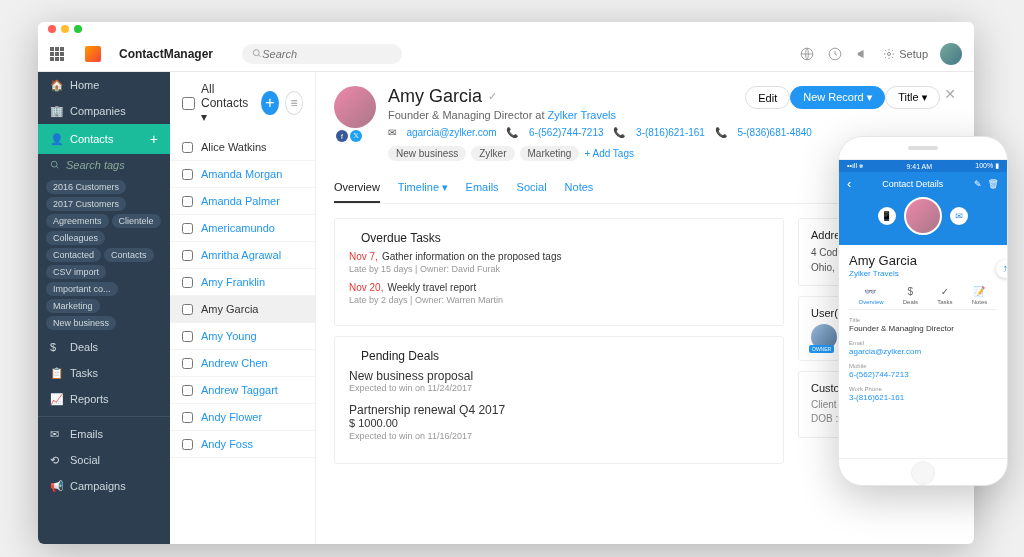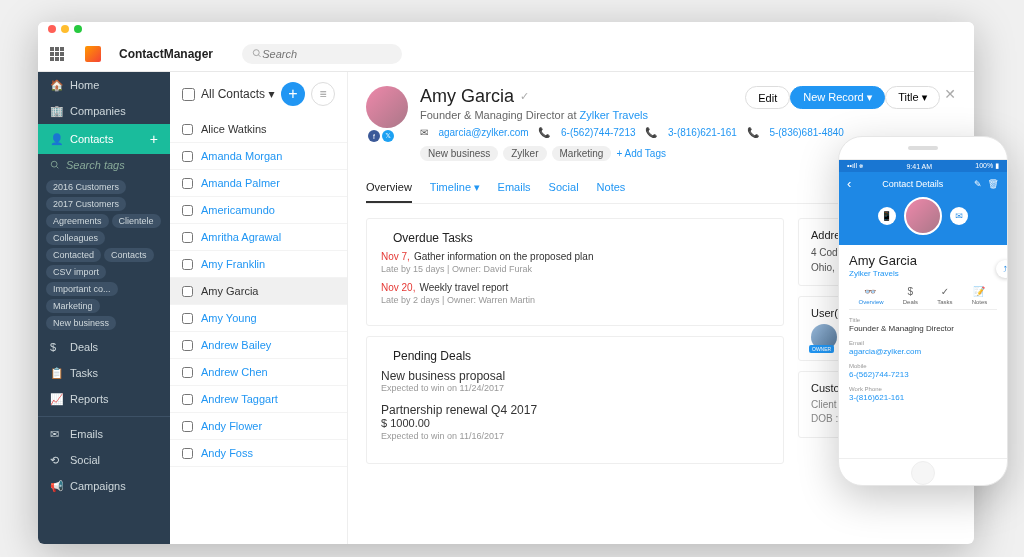--- a/index.html
+++ b/index.html
@@ -21,21 +21,21 @@
 .avatar-sm { width: 22px; height: 22px; border-radius: 50%; background: linear-gradient(135deg,#7a9,#478); }
 .main { display: flex; flex: 1; min-height: 0; }
 .sidebar { width: 132px; background: #2c3e50; color: #cfd8dc; display: flex; flex-direction: column; font-size: 11px; overflow: hidden; }
 .side-item { display: flex; align-items: center; gap: 8px; padding: 7px 12px; cursor: pointer; }
 .side-item.active { background: #1abc9c; color: #fff; }
 .side-item .plus { margin-left: auto; font-size: 14px; }
 .side-search { padding: 5px 12px; display: flex; align-items: center; gap: 6px; font-style: italic; color: #8a9; }
 .tags { padding: 4px 8px; display: flex; flex-wrap: wrap; gap: 3px; }
 .tag-chip { background: #3d5166; border-radius: 9px; padding: 2px 7px; font-size: 9px; color: #cfd8dc; }
 .side-icon { width: 12px; height: 12px; display: inline-block; }
-.contact-list { width: 178px; border-right: 1px solid #eee; display: flex; flex-direction: column; }
+.contact-list { width: 146px; border-right: 1px solid #eee; display: flex; flex-direction: column; }
 .list-head { display: flex; align-items: center; padding: 10px 12px; gap: 6px; }
 .list-head .title { font-size: 12px; color: #333; }
 .add-circ { margin-left: auto; width: 24px; height: 24px; background: #2196f3; border-radius: 50%; color: #fff; display: flex; align-items: center; justify-content: center; font-size: 16px; }
 .more-circ { width: 24px; height: 24px; border: 1px solid #ddd; border-radius: 50%; display: flex; align-items: center; justify-content: center; color: #999; font-size: 12px; }
 .list-items { overflow-y: auto; flex: 1; }
 .row { display: flex; align-items: center; gap: 8px; padding: 7px 12px; border-bottom: 1px solid #f3f3f3; font-size: 11px; cursor: pointer; }
 .row.sel { background: #f0f0f0; }
 .row input[type=checkbox] { width: 11px; height: 11px; }
 .row .nm { color: #2196f3; }
 .row.sel .nm, .row:first-child .nm { color: #333; }
@@ -136,20 +136,47 @@
       </div>
     <div class="logo-sq"></div>
     <div class="brand">ContactManager</div>
     <div class="search-pill">
       <svg width="11" height="11" viewBox="0 0 24 24" fill="none" stroke="#999" stroke-width="2">
           <circle cx="10" cy="10" r="7"></circle>
           <line x1="20" y1="20" x2="15" y2="15"></line>
         </svg>
       <input placeholder="Search" style="">
     </div>
+    <div class="top-right">
+      <div class="icon-btn">
+          <svg width="14" height="14" viewBox="0 0 24 24" fill="none" stroke="#999" stroke-width="1.6">
+            <circle cx="12" cy="12" r="10"></circle>
+            <path d="M2 12h20M12 2c3 3 3 17 0 20M12 2c-3 3-3 17 0 20"></path>
+          </svg>
+        </div>
+      <div class="icon-btn">
+          <svg width="14" height="14" viewBox="0 0 24 24" fill="none" stroke="#999" stroke-width="1.6">
+            <circle cx="12" cy="12" r="10"></circle>
+            <path d="M12 7v5l3 2"></path>
+          </svg>
+        </div>
+      <div class="icon-btn">
+          <svg width="14" height="14" viewBox="0 0 24 24" fill="#999">
+            <path d="M3 10v4l2 1 8 4V5l-8 4-2 1z"></path>
+          </svg>
+        </div>
+      <div class="setup-btn">
+        <svg width="12" height="12" viewBox="0 0 24 24" fill="none" stroke="#888" stroke-width="1.8">
+            <circle cx="12" cy="12" r="3"></circle>
+            <path d="M12 2v3M12 19v3M4.2 4.2l2 2M17.8 17.8l2 2M2 12h3M19 12h3M4.2 19.8l2-2M17.8 6.2l2-2"></path>
+          </svg>
+        <span>Setup</span>
+      </div>
+      <div class="avatar-sm"></div>
+    </div>
   </div>
   <div class="main">
     <div class="sidebar">
       <div class="side-item">
           <span class="side-icon">🏠</span>
           <span>Home</span>
         </div>
       <div class="side-item">
           <span class="side-icon">🏢</span>
           <span>Companies</span>
@@ -240,24 +267,20 @@
           <div class="row sel">
             <input type="checkbox" style="">
             <span class="nm">Amy Garcia</span>
           </div>
           <div class="row">
             <input type="checkbox" style="">
             <span class="nm">Amy Young</span>
           </div>
           <div class="row">
             <input type="checkbox" style="">
-            <span class="nm">Andrew Bailey</span>
-          </div>
-          <div class="row">
-            <input type="checkbox" style="">
             <span class="nm">Andrew Chen</span>
           </div>
           <div class="row">
             <input type="checkbox" style="">
             <span class="nm">Andrew Taggart</span>
           </div>
           <div class="row">
             <input type="checkbox" style="">
             <span class="nm">Andy Flower</span>
           </div>
@@ -311,21 +334,21 @@
             <div class="tab">Timeline ▾</div>
             <div class="tab">Emails</div>
             <div class="tab">Social</div>
             <div class="tab">Notes</div>
           </div>
         <div class="cards">
           <div class="left-cards">
             <div class="card">
               <h4>Overdue Tasks</h4>
               <div id="overdue-tasks">
-                  <div class="task-line"><span class="task-date">Nov 7,</span><span class="task-title">Gather information on the proposed plan</span></div>
+                  <div class="task-line"><span class="task-date">Nov 7,</span><span class="task-title">Gather information on the proposed tags</span></div>
                   <div class="task-meta">Late by 15 days | Owner: David Furak</div>
                   <div class="task-line"><span class="task-date">Nov 20,</span><span class="task-title">Weekly travel report</span></div>
                   <div class="task-meta">Late by 2 days | Owner: Warren Martin</div>
                 </div>
             </div>
             <div class="card">
               <h4>Pending Deals</h4>
               <div id="pending-deals">
                   <div class="deal-t">New business proposal</div>
                   <div class="deal-m">Expected to win on 11/24/2017</div>

